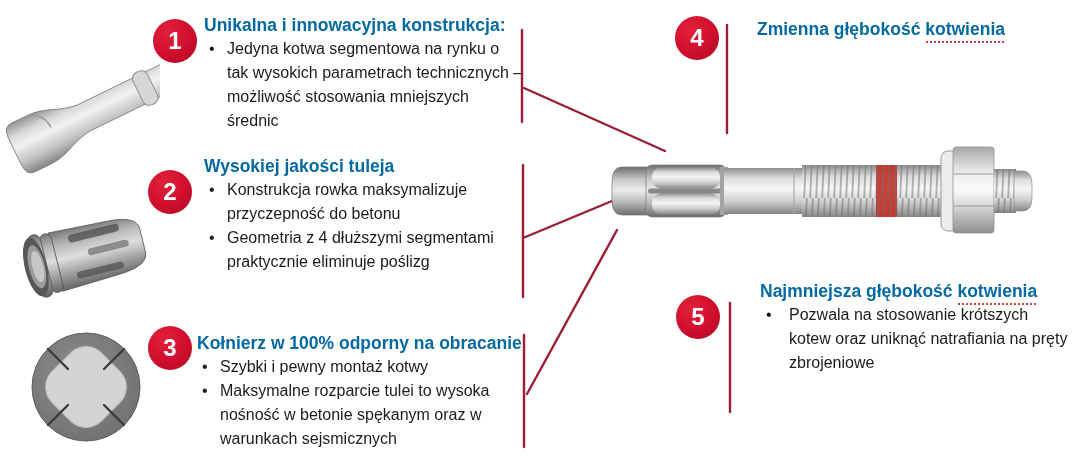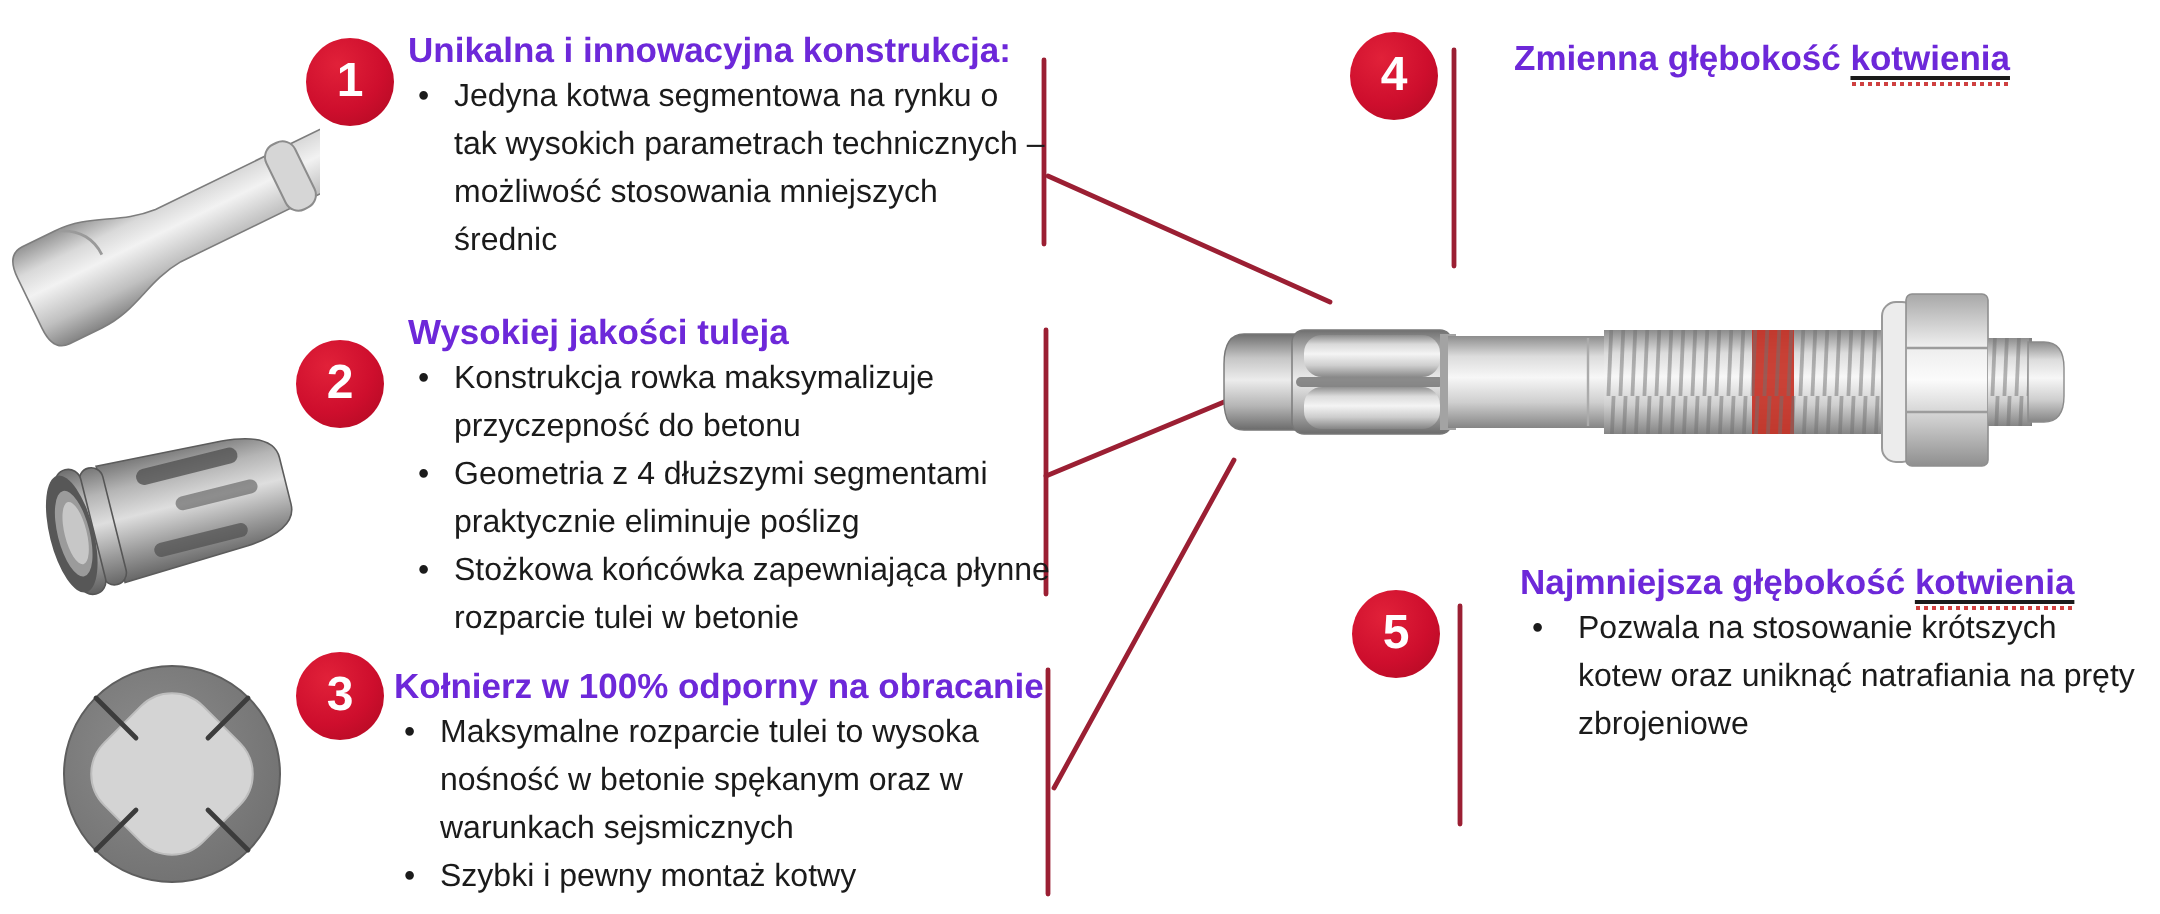--- a/index.html
+++ b/index.html
@@ -13,32 +13,32 @@
 
   .badge{
     position:absolute;width:44px;height:44px;border-radius:50%;
     background:radial-gradient(circle at 36% 30%, #e0industry 0, #ce0e2d 0);
     background:radial-gradient(circle at 36% 30%, #e12139 0%, #ce0e2d 55%, #ad0a22 100%);
     color:#ffffff;font-weight:bold;font-size:24px;
     display:flex;align-items:center;justify-content:center;
   }
   .callout{position:absolute;}
   .callout h3{
-    margin:0;font-size:17.5px;font-weight:bold;line-height:24px;color:#6d28d9;
+    margin:0;font-size:17.5px;font-weight:bold;line-height:24px;color:#0369a1;
   }
   .callout ul{margin:0;padding:0;list-style:none;}
   .callout li{position:relative;font-size:16px;line-height:24px;}
   .list-left li{padding-left:23px;}
   .list-left li::before{content:"•";position:absolute;left:5px;top:0;}
   .list-right li{padding-left:29px;}
   .list-right li::before{content:"•";position:absolute;left:6px;top:0;}
 
   .uword{
     position:relative;display:inline-block;
-    text-decoration:underline;text-decoration-thickness:1.5px;
+    text-decoration-thickness:1.5px;
     text-decoration-color:#1b1b1b;text-underline-offset:3px;
   }
   .uword::after{
     content:"";position:absolute;left:1px;right:1px;bottom:-2px;height:2px;
     background:repeating-linear-gradient(90deg,#cf4040 0 2px,transparent 2px 4px);
   }
 </style>
 </head>
 <body>
 
@@ -191,29 +191,28 @@
     <ul class="list-left">
       <li><span>Jedyna kotwa segmentowa na rynku o tak wysokich parametrach technicznych – możliwość stosowania mniejszych średnic</span></li>
     </ul>
   </div>
 
   <div class="callout" style="left:204px;top:154px;width:324px">
     <h3>Wysokiej jakości tuleja</h3>
     <ul class="list-left">
       <li><span>Konstrukcja rowka maksymalizuje przyczepność do betonu</span></li>
       <li><span>Geometria z 4 dłuższymi segmentami praktycznie eliminuje poślizg</span></li>
-      <li><span>Stożkowa końcówka zapewniająca płynne rozparcie tulei w betonie</span></li>
     </ul>
   </div>
 
   <div class="callout" style="left:197px;top:331px;width:345px">
     <h3>Kołnierz w 100% odporny na obracanie</h3>
     <ul class="list-left" style="max-width:332px">
+      <li><span>Szybki i pewny montaż kotwy</span></li>
       <li><span>Maksymalne rozparcie tulei to wysoka nośność w betonie spękanym oraz w warunkach sejsmicznych</span></li>
-      <li><span>Szybki i pewny montaż kotwy</span></li>
     </ul>
   </div>
 
   <div class="callout" style="left:757px;top:17px;width:300px">
     <h3><span>Zmienna głębokość </span><span class="uword">kotwienia</span></h3>
   </div>
 
   <div class="callout" style="left:760px;top:279px;width:308px">
     <h3><span>Najmniejsza głębokość </span><span class="uword">kotwienia</span></h3>
     <ul class="list-right">

